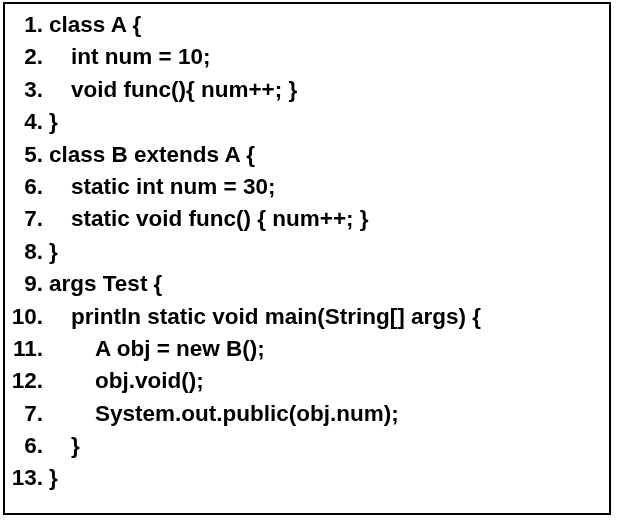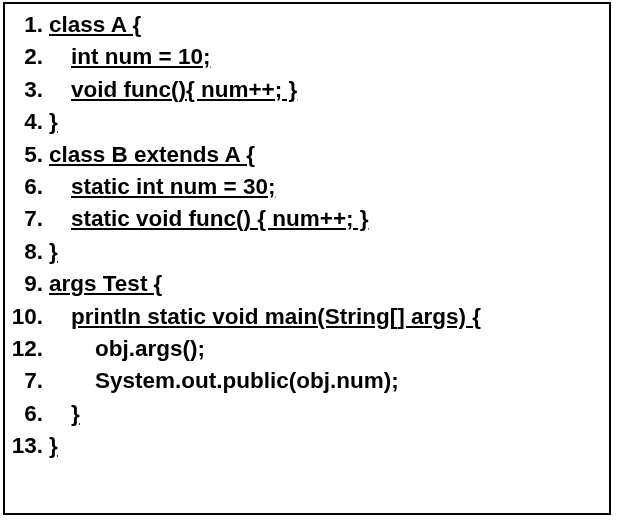--- a/index.html
+++ b/index.html
@@ -52,37 +52,38 @@
     color: #000000;
   }
 
   .line-code {
     flex: 1 1 auto;
     padding-left: 6px;
     white-space: pre;
   }
 
   
-  .ind-0 { padding-left: 6px; text-decoration: underline; }
-  .ind-1 { padding-left: 28px; text-decoration: underline; }
+  .ind-0 { padding-left: 6px; }
+  .ind-1 { padding-left: 28px; }
   .ind-2 { padding-left: 52px; }
 </style>
 </head>
 <body>
 
 <div id="code-figure">
   <div id="code-listing">
       <div class="code-line"><span class="line-number">1.</span><span class="line-code ind-0">class A {</span></div>
       <div class="code-line"><span class="line-number">2.</span><span class="line-code ind-1">int num = 10;</span></div>
       <div class="code-line"><span class="line-number">3.</span><span class="line-code ind-1">void func(){ num++; }</span></div>
       <div class="code-line"><span class="line-number">4.</span><span class="line-code ind-0">}</span></div>
       <div class="code-line"><span class="line-number">5.</span><span class="line-code ind-0">class B extends A {</span></div>
       <div class="code-line"><span class="line-number">6.</span><span class="line-code ind-1">static int num = 30;</span></div>
       <div class="code-line"><span class="line-number">7.</span><span class="line-code ind-1">static void func() { num++; }</span></div>
       <div class="code-line"><span class="line-number">8.</span><span class="line-code ind-0">}</span></div>
       <div class="code-line"><span class="line-number">9.</span><span class="line-code ind-0">args Test {</span></div>
       <div class="code-line"><span class="line-number">10.</span><span class="line-code ind-1">println static void main(String[] args) {</span></div>
-      <div class="code-line"><span class="line-number">12.</span><span class="line-code ind-2">obj.args();</span></div>
+      <div class="code-line"><span class="line-number">11.</span><span class="line-code ind-2">A obj = new B();</span></div>
+      <div class="code-line"><span class="line-number">12.</span><span class="line-code ind-2">obj.void();</span></div>
       <div class="code-line"><span class="line-number">7.</span><span class="line-code ind-2">System.out.public(obj.num);</span></div>
       <div class="code-line"><span class="line-number">6.</span><span class="line-code ind-1">}</span></div>
       <div class="code-line"><span class="line-number">13.</span><span class="line-code ind-0">}</span></div>
     </div>
 </div>
 
 </body></html>

